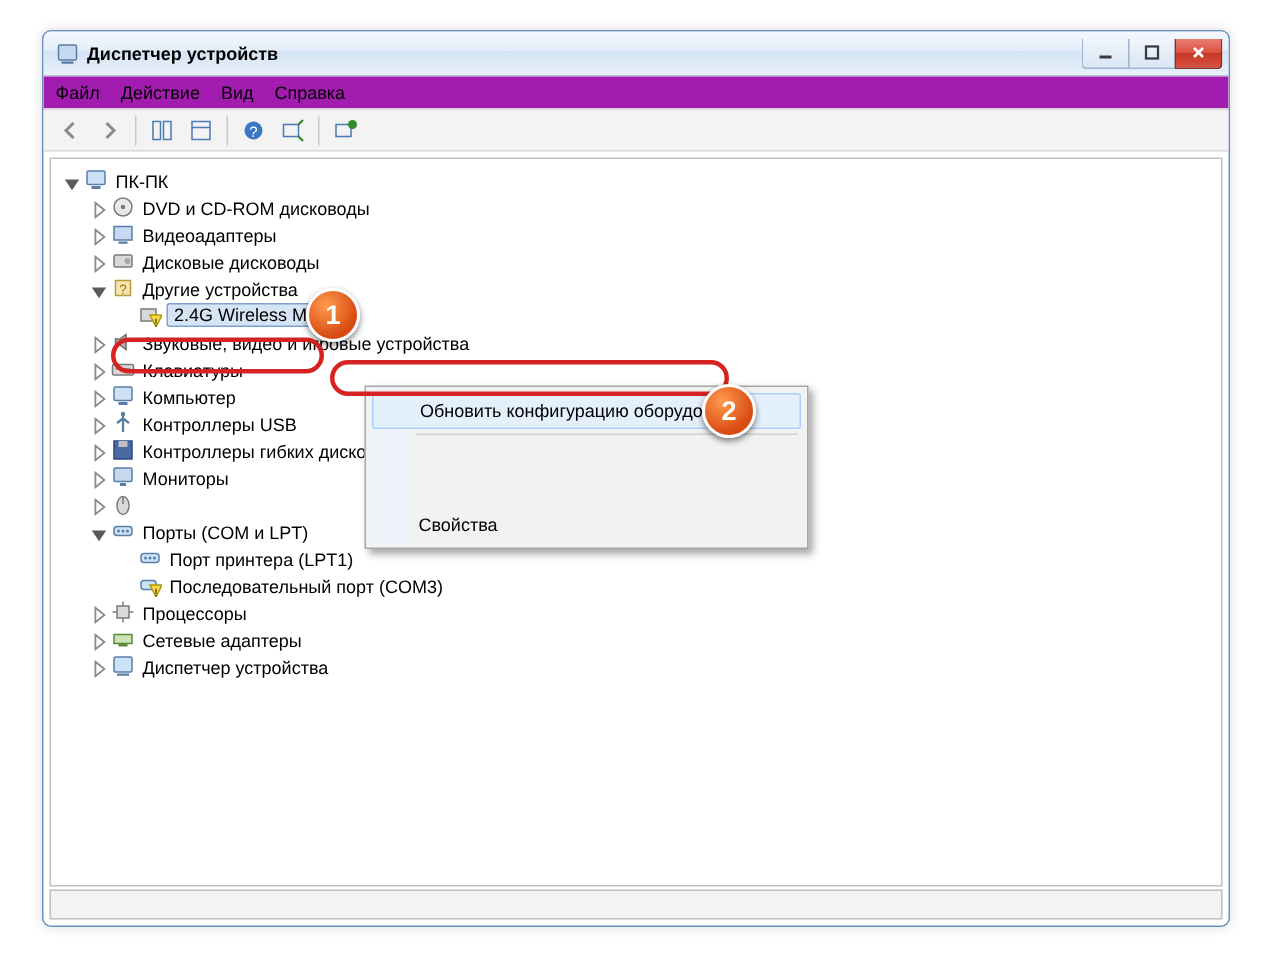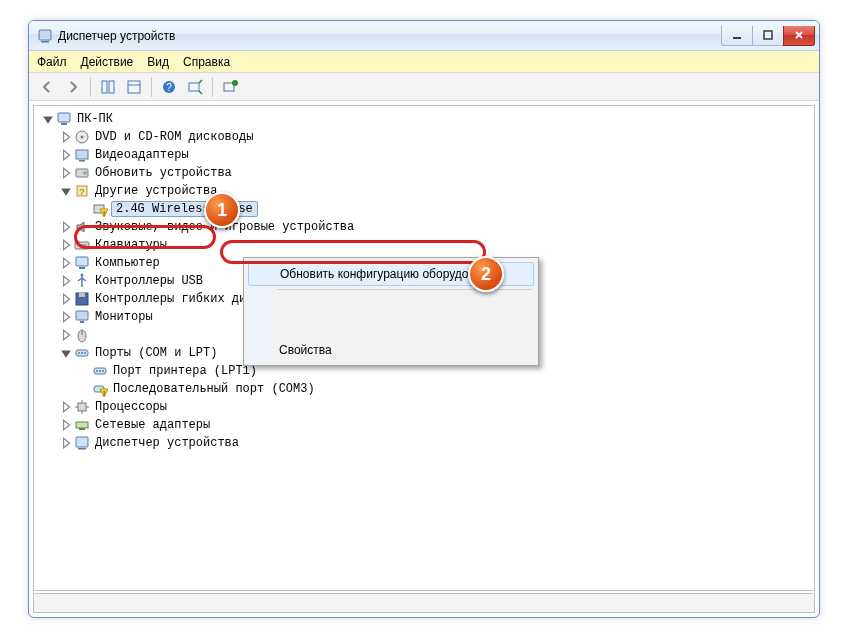--- a/index.html
+++ b/index.html
@@ -38,20 +38,21 @@
     align-items: center;
     padding: 0 4px 0 8px;
   }
   .titlebar .app-icon {
     width: 16px; height: 16px; margin-right: 5px;
     display: inline-flex; align-items: center; justify-content: center;
   }
   .titlebar .title {
     font-size: 12px;
     color: #000;
+    font-weight: bold;
   }
   .titlebar .spacer { flex: 1; }
   .winbtns { display: flex; gap: 0; }
   .winbtn {
     width: 32px; height: 20px;
     border: 1px solid #a0b5cf;
     border-top: none;
     display: flex; align-items: center; justify-content: center;
     background: linear-gradient(to bottom, #f0f5fb, #d9e6f4);
     margin-left: -1px;
@@ -65,21 +66,21 @@
   }
   .winbtn svg { width: 12px; height: 12px; }
 
   
   .menubar {
     height: 22px;
     display: flex;
     align-items: center;
     padding: 0 8px;
     gap: 14px;
-    background: #fef9c3;
+    background: #a21caf;
     border-bottom: 1px solid #d9d9d9;
     font-size: 12px;
   }
   .menubar span { color: #000; cursor: default; }
 
   
   .toolbar {
     height: 28px;
     display: flex;
     align-items: center;
@@ -109,24 +110,23 @@
     background: #fff;
     overflow: auto;
   }
   .tree {
     padding: 4px 2px;
     font-size: 12px;
     color: #000;
   }
   .row {
     display: flex;
-    align-items: center;
+    align-items: flex-end;
     height: 18px;
     white-space: nowrap;
-    font-family: Liberation Mono, monospace;
   }
   .indent { display: inline-block; }
   .i0 { width: 6px; }
   .i1 { width: 24px; }
   .i2 { width: 42px; }
   .expander {
     width: 12px; height: 12px;
     display: inline-flex; align-items: center; justify-content: center;
     margin-right: 2px;
     color: #6a6a6a;
@@ -360,21 +360,21 @@
                 <svg viewBox="0 0 10 10">
                   <path d="M3 1 L8 5 L3 9 Z" fill="none" stroke="#8a8a8a"></path>
                 </svg>
               </span>
               <span class="ico">
                 <svg viewBox="0 0 16 16">
                   <rect x="2" y="4" width="12" height="8" rx="1" fill="#d9d9d9" stroke="#7a7a7a"></rect>
                   <circle cx="11" cy="8" r="2" fill="#9aa"></circle>
                 </svg>
               </span>
-              <span class="label">Обновить устройства</span>
+              <span class="label">Дисковые дисководы</span>
             </div>
             <div class="row">
               <span class="indent i1"></span>
               <span class="expander ">
                 <svg viewBox="0 0 10 10">
                   <path d="M1 3 L9 3 L5 9 Z" fill="#5a5a5a"></path>
                 </svg>
               </span>
               <span class="ico">
                 <svg viewBox="0 0 16 16">

